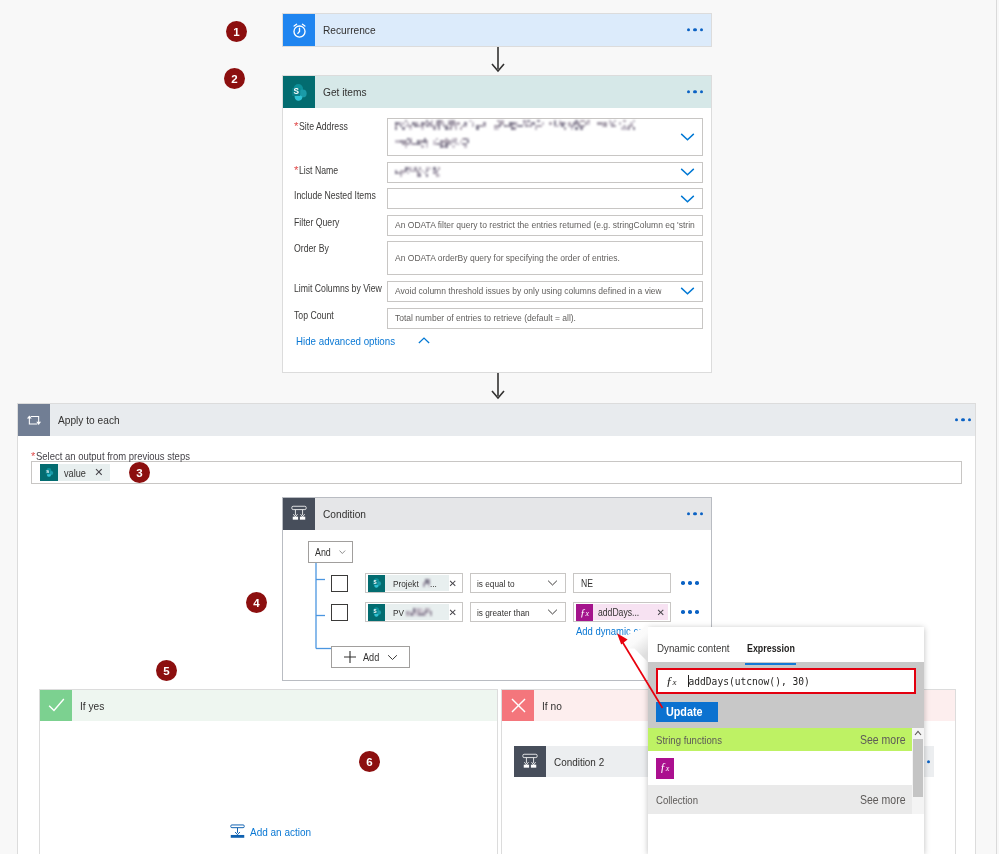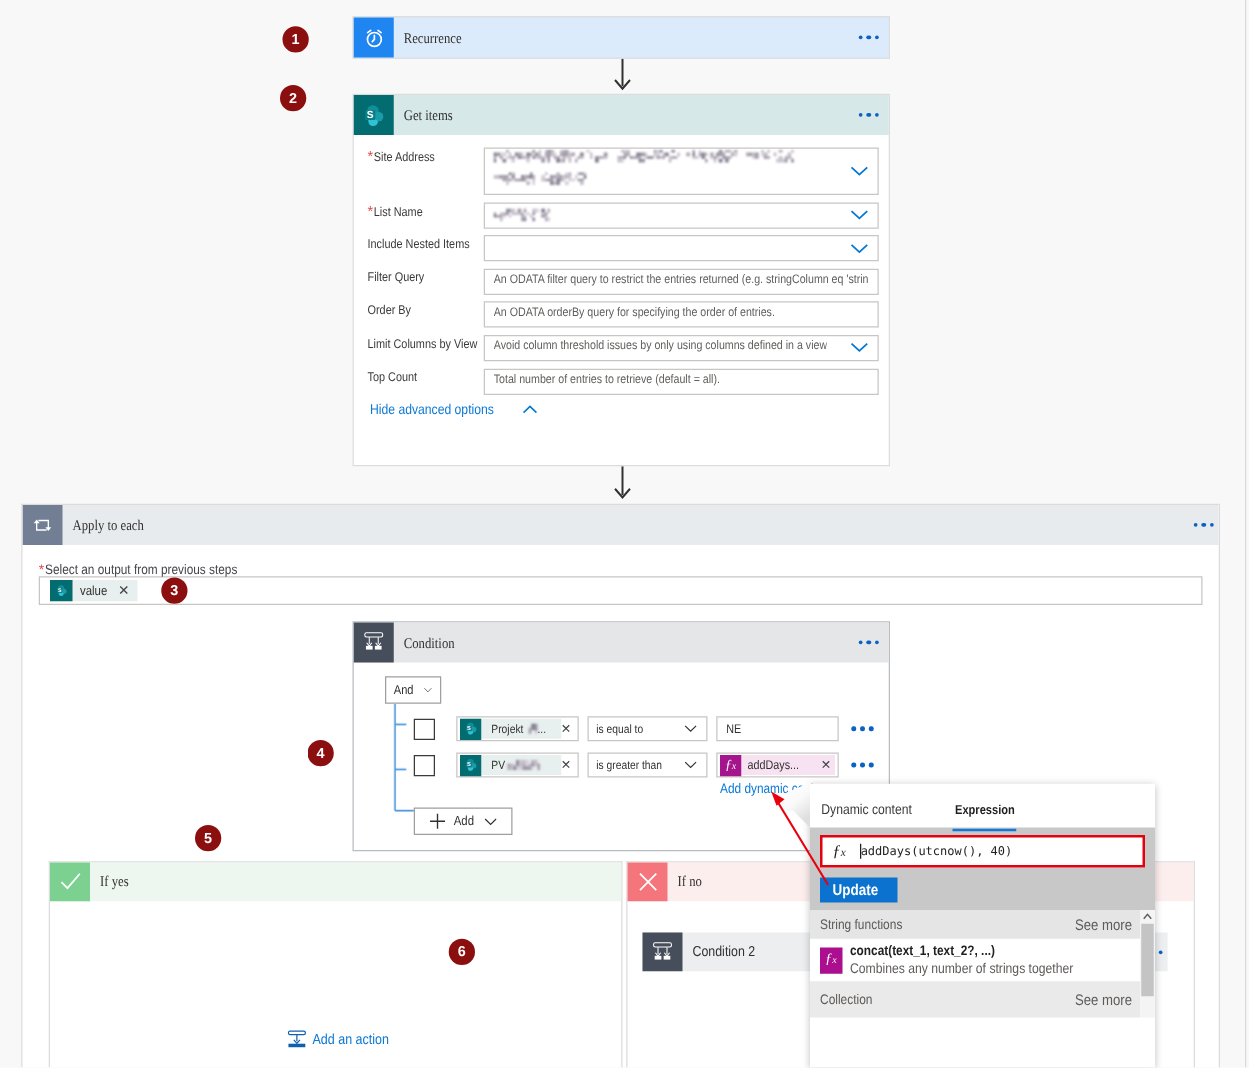--- a/index.html
+++ b/index.html
@@ -6,21 +6,21 @@
   html,body{margin:0;padding:0;}
   body{width:999px;height:854px;background:#f8f8f8;font-family:"Liberation Sans",sans-serif;overflow:hidden;position:relative;
        -webkit-font-smoothing:antialiased;}
   .stage{position:absolute;left:0;top:0;width:999px;height:854px;background:#f8f8f8;}
   .abs{position:absolute;}
 
   
   .card{position:absolute;box-sizing:border-box;}
   .card-head{display:flex;align-items:center;height:34px;box-sizing:border-box;position:relative;}
   .card-icon{width:32px;height:34px;flex:0 0 32px;display:flex;align-items:center;justify-content:center;}
-  .card-title{font-size:11.8px;color:#323130;padding-left:8px;font-family:Liberation Serif, serif;}
+  .card-title{font-size:11.8px;color:#323130;padding-left:8px;}
   .card-title>span{display:inline-block;transform:scaleX(.862);transform-origin:left center;white-space:nowrap;}
   .ellipsis{position:absolute;right:8px;top:50%;transform:translateY(-50%);display:flex;gap:2.9px;}
   .ellipsis.grey{right:4px;}
   .ellipsis i{width:3.4px;height:3.4px;border-radius:50%;background:#0b62c4;display:block;}
   .ellipsis.grey i{background:#0b62c4;}
 
   
   .badge{position:absolute;width:21px;height:21px;border-radius:50%;background:#8c0f0f;color:#fff;
          font-size:11.5px;font-weight:bold;display:flex;align-items:center;justify-content:center;z-index:50;
          font-family:"Liberation Sans",sans-serif;}
@@ -726,21 +726,21 @@
           </div>
         </div>
         <div class="field-row">
           <div class="field-label"><span class="nw">Filter Query</span></div>
           <div class="field-box" style="height:20.8px;">
             <div class="clipwrap" style=""><span class="ph nw">An ODATA filter query to restrict the entries returned (e.g. stringColumn eq 'string'</span></div>
           </div>
         </div>
         <div class="field-row">
           <div class="field-label"><span class="nw">Order By</span></div>
-          <div class="field-box" style="height:21px;">
+          <div class="field-box" style="height:34px;">
             <div class="clipwrap" style=""><span class="ph nw">An ODATA orderBy query for specifying the order of entries.</span></div>
           </div>
         </div>
         <div class="field-row">
           <div class="field-label"><span class="nw">Limit Columns by View</span></div>
           <div class="field-box" style="height:20.8px;">
             <div class="clipwrap" style="margin-right:14px;"><span class="ph nw">Avoid column threshold issues by only using columns defined in a view</span></div>
             <svg class="chev" width="15" height="9" viewBox="0 0 16 10">
               <path d="M1 1.5 L8 8 L15 1.5" stroke="#0078d4" stroke-width="1.6" fill="none"></path>
             </svg>
@@ -1047,53 +1047,49 @@
         <stop offset="0.55" stop-color="#fafafa"></stop>
         <stop offset="1" stop-color="#dedede"></stop>
       </linearGradient>
     </defs>
     <path d="M32 0 L32 36 L18.5 22.5 L7.5 22.5 L7.5 10.5 Z" fill="url(#curlg)"></path>
   </svg>
 
   <div class="card" id="expr-panel" style="left:648px;top:627px;width:276px;height:227px;background:#fff;box-shadow:0 1px 6px rgba(0,0,0,.26);overflow:hidden;">
 
 
-    <div style="display:flex;gap:33px;padding:11px 13px 0 9px;height:34.5px;box-sizing:border-box;">
+    <div style="display:flex;gap:16px;padding:11px 13px 0 9px;height:34.5px;box-sizing:border-box;">
       <div style="position:relative;padding-bottom:6px;width:74px;">
         <span class="nw" style="font-size:11.3px;color:#3b3a39;">Dynamic content</span>
       </div>
       <div style="position:relative;padding-bottom:6px;width:47px;">
         <span class="nw" style="font-size:10.3px;color:#201f1e;font-weight:bold;">Expression</span>
         <div style="position:absolute;left:-2px;right:-2px;bottom:-3.5px;height:2.5px;background:#1479d6;"></div>
       </div>
     </div>
 
     <div style="background:#c8c8c8;padding:6.5px 8px 6px 8px;">
       <div style="background:#fff;border:2px solid #e3000f;height:26px;box-sizing:border-box;display:flex;align-items:center;padding:0 8px;">
         <span style="font-family:'Liberation Serif',serif;font-style:italic;font-size:13px;color:#201f1e;">ƒ<span style="font-size:9px">x</span></span>
         <span style="display:inline-block;width:1px;height:12px;background:#201f1e;margin-left:11px;"></span>
-        <span style="font-family:'DejaVu Sans Mono',monospace;font-size:9.6px;color:#201f1e;margin-left:0px;">addDays(utcnow(), 40)</span>
+        <span style="font-family:'DejaVu Sans Mono',monospace;font-size:9.6px;color:#201f1e;margin-left:0px;">addDays(utcnow(), 30)</span>
       </div>
       <div style="margin-top:8px;background:#0b72d0;width:62px;height:20px;display:flex;align-items:center;justify-content:center;">
         <span style="font-size:12.5px;color:#fff;font-weight:bold;" class="nw">Update</span>
       </div>
     </div>
 
     <div style="position:relative;">
-      <div style="background:#e5e5e5;height:23px;display:flex;align-items:center;padding:0 24px 0 8px;justify-content:space-between;width:264px;box-sizing:border-box;position:relative;">
+      <div style="background:#bef264;height:23px;display:flex;align-items:center;padding:0 24px 0 8px;justify-content:space-between;width:264px;box-sizing:border-box;position:relative;">
         <span class="nw" style="font-size:11.1px;color:#5d5a58;">String functions</span>
         <span class="nw" style="font-size:12.2px;color:#5d5a58;position:absolute;right:5px;width:47px;">See more</span>
       </div>
       <div style="background:#fff;height:34px;display:flex;align-items:center;padding:0 13px 0 8px;gap:6.5px;">
         <span style="width:17.5px;height:21px;background:#ab0f8f;display:inline-flex;align-items:center;justify-content:center;flex:0 0 17.5px;">
           <span style="font-family:'Liberation Serif',serif;font-style:italic;font-size:11.5px;color:#fff;line-height:1;">ƒ<span style="font-size:8px">x</span></span>
-        </span>
-        <span style="line-height:12px;">
-          <span class="nw" style="font-size:11px;color:#201f1e;font-weight:bold;display:block;">concat(text_1, text_2?, ...)</span>
-          <span class="nw" style="font-size:11.3px;color:#5d5a58;display:block;margin-top:2px;">Combines any number of strings together</span>
         </span>
       </div>
       <div style="background:#eaeaea;height:29px;display:flex;align-items:center;padding:0 24px 0 8px;justify-content:space-between;width:264px;box-sizing:border-box;position:relative;">
         <span class="nw" style="font-size:11.1px;color:#5d5a58;">Collection</span>
         <span class="nw" style="font-size:12.2px;color:#5d5a58;position:absolute;right:5px;width:47px;">See more</span>
       </div>
 
       <div style="position:absolute;right:0;top:0;width:12px;bottom:0;background:#f4f4f4;">
         <svg width="12" height="11" viewBox="0 0 12 11" style="display:block">
             <path d="M3 7 L6 3.4 L9 7" stroke="#5d5a58" stroke-width="1.1" fill="none"></path>

